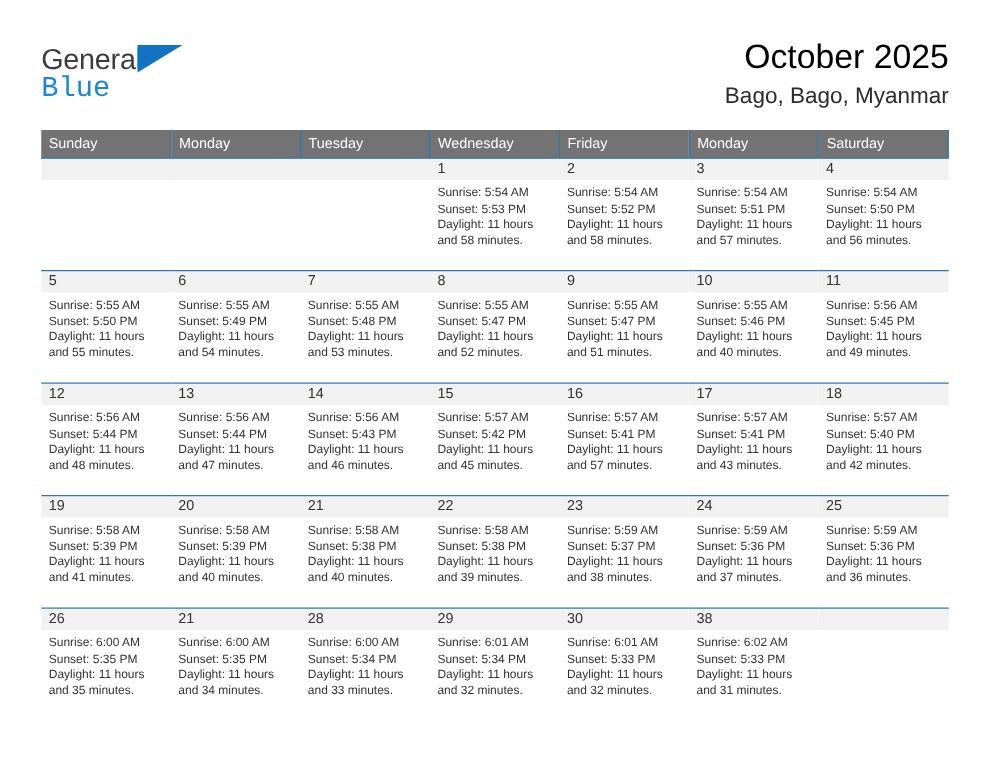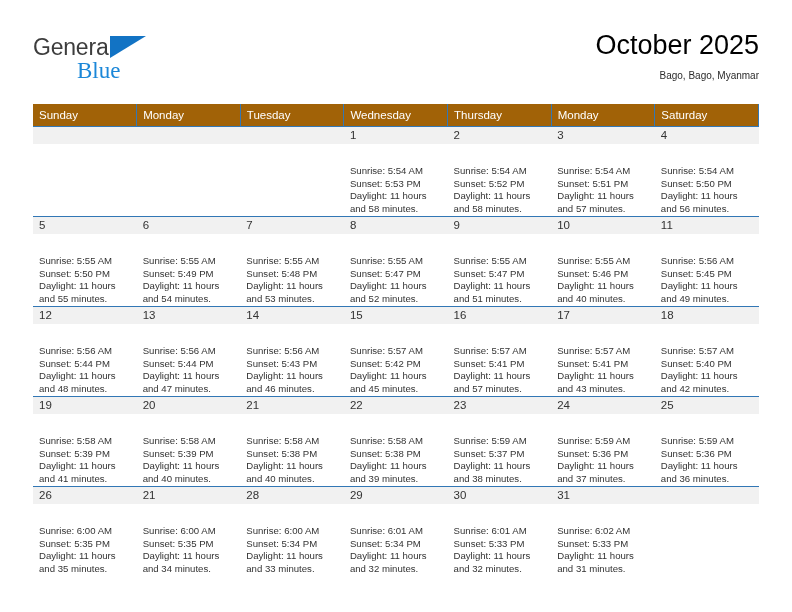--- a/index.html
+++ b/index.html
@@ -54,60 +54,59 @@
     vertical-align: -3px;
     margin-left: -3px;
     width: 0;
     height: 0;
     border-left: 36px solid #1273c4;
     border-bottom: 22px solid transparent;
   }
   .brand-blue {
     display: block;
     margin-top: -2px;
-    margin-left: 44px;
     font-size: 23px;
     color: #1b87d8;
     line-height: 26px;
-    font-family: Liberation Serif, serif;
+    font-family: Liberation Mono, monospace;
   }
 
   .titles {
     position: absolute;
     right: 0;
     top: 0;
     text-align: right;
   }
   .cal-title {
     font-size: 27px;
     color: #000000;
     line-height: 34px;
     font-weight: normal;
     white-space: nowrap;
   }
   .cal-subtitle {
     margin-top: 5px;
-    font-size: 10px;
+    font-size: 18px;
     color: #2b2b2b;
     line-height: 18px;
     white-space: nowrap;
   }
 
   
   .calendar {
     position: absolute;
     left: 33px;
     top: 104px;
     width: 726px;
     border-collapse: collapse;
     table-layout: fixed;
   }
 
   .calendar thead th {
-    background: #a16207;
+    background: #737373;
     color: #ffffff;
     font-size: 11.5px;
     font-weight: normal;
     text-align: left;
     padding: 5px 0 5px 6px;
     height: 21px;
     border-right: 1px solid #3277b5;
   }
 
   .calendar tbody tr {
@@ -130,21 +129,21 @@
     line-height: 17px;
     padding-left: 6px;
     font-size: 11.5px;
     color: #333333;
   }
   .daynum.empty {
     background: #f1f1f1;
   }
 
   .cell-body {
-    padding: 21px 6px 0 6px;
+    padding: 5px 6px 0 6px;
   }
   .cell-body div {
     font-size: 9.6px;
     line-height: 12.6px;
     color: #333333;
     white-space: nowrap;
   }
 </style>
 </head>
 <body>
@@ -167,21 +166,21 @@
 
   </div>
 
   <table class="calendar">
     <thead>
       <tr>
         <th>Sunday</th>
         <th>Monday</th>
         <th>Tuesday</th>
         <th>Wednesday</th>
-        <th>Thursday</th>
+        <th>Friday</th>
         <th>Monday</th>
         <th>Saturday</th>
       </tr>
     </thead>
     <tbody id="calendar-body">
         <tr>
           <td class="blank">
             <span class="daynum empty"></span>
           </td>
           <td class="blank">
@@ -462,21 +461,21 @@
           <td class="">
             <span class="daynum">30</span>
             <div class="cell-body">
               <div>Sunrise: 6:01 AM</div>
               <div>Sunset: 5:33 PM</div>
               <div>Daylight: 11 hours</div>
               <div>and 32 minutes.</div>
             </div>
           </td>
           <td class="">
-            <span class="daynum">31</span>
+            <span class="daynum">38</span>
             <div class="cell-body">
               <div>Sunrise: 6:02 AM</div>
               <div>Sunset: 5:33 PM</div>
               <div>Daylight: 11 hours</div>
               <div>and 31 minutes.</div>
             </div>
           </td>
           <td class="blank">
             <span class="daynum empty"></span>
           </td>

